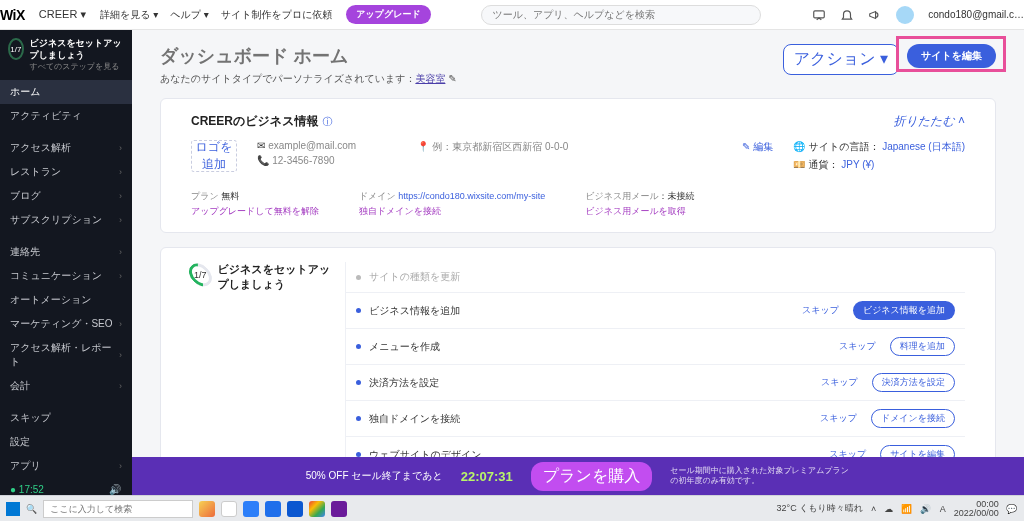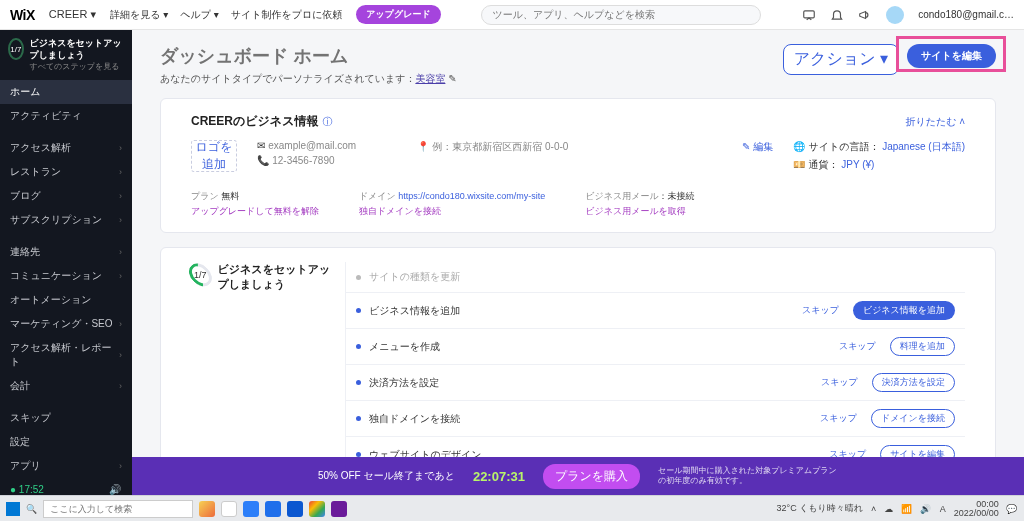--- a/index.html
+++ b/index.html
@@ -1,19 +1,19 @@
 <!DOCTYPE html>
 <html><head>
 <meta charset="utf-8">
 <style>
 * { margin: 0; padding: 0; box-sizing: border-box; font-family: Arial, "Helvetica Neue", sans-serif; }
 body { width: 1024px; height: 521px; overflow: hidden; background: #f0f0f0; font-size: 11px; color: #333; }
 
 
-.topbar { height: 30px; background: #fff; border-bottom: 1px solid #e5e5e5; display: flex; align-items: center; padding: 0 10px; gap: 14px; }
+.topbar { height: 30px; background: #fff; border-bottom: 1px solid #e5e5e5; display: flex; align-items: center; padding: 0 0; gap: 14px; }
 .topbar .logo { font-weight: 900; font-size: 14px; letter-spacing: -0.5px; color: #000; }
 .topbar .menu { display: flex; gap: 12px; font-size: 10px; color: #333; }
 .topbar .menu span { cursor: pointer; }
 .upgrade-pill { background: #a544dd; color: #fff; padding: 3px 10px; border-radius: 10px; font-size: 9px; font-weight: bold; }
 .searchbox { flex: 1; display: flex; justify-content: center; }
 .searchbox input { width: 280px; height: 20px; border: 1px solid #ddd; border-radius: 12px; background: #f7f8fa; padding: 0 10px; font-size: 10px; }
 .topbar .icons { display: flex; gap: 14px; align-items: center; }
 .topbar .icon { width: 14px; height: 14px; color: #555; }
 .avatar { width: 18px; height: 18px; border-radius: 50%; background: #a6d8f7; display: inline-block; }
 .user-email { font-size: 10px; color: #333; }
@@ -41,21 +41,21 @@
 .page-sub a { color: #4b3fa9; text-decoration: underline; }
 .head-actions { display: flex; gap: 8px; align-items: flex-start; position: relative; }
 .btn-outline { border: 1px solid #3a5fdd; color: #3a5fdd; background: #fff; padding: 4px 10px; border-radius: 8px; font-size: 16px; cursor: pointer; }
 .btn-primary { border: none; background: #3a5fdd; color: #fff; padding: 5px 14px; border-radius: 12px; font-size: 10px; cursor: pointer; font-weight: bold; }
 .highlight-box { position: absolute; top: -8px; right: -10px; width: 110px; height: 36px; border: 3px solid #e84f9a; pointer-events: none; }
 
 .card { background: #fff; border: 1px solid #e5e7ee; border-radius: 6px; padding: 14px 30px; margin-bottom: 14px; }
 .card-head { display: flex; justify-content: space-between; align-items: center; margin-bottom: 10px; }
 .card-title { font-size: 12px; font-weight: bold; color: #222; }
 .info-icon { color: #3a5fdd; font-size: 10px; margin-left: 4px; }
-.collapse-link { color: #3a5fdd; font-size: 10px; cursor: pointer; }
+.collapse-link { color: #3a5fdd; font-size: 12px; cursor: pointer; font-style: italic; }
 .biz-row { display: flex; gap: 20px; font-size: 10px; color: #333; flex-wrap: wrap; }
 .biz-col { display: flex; flex-direction: column; gap: 4px; min-width: 140px; }
 .logo-box { border: 1px dashed #c9cde0; width: 46px; height: 32px; display: flex; align-items: center; justify-content: center; color: #3a5fdd; font-size: 12px; text-align: center; border-radius: 3px; }
 .link-purple { color: #a33ac0; }
 .link-blue { color: #3a5fdd; }
 .muted { color: #888; }
 .biz-row2 { display: flex; gap: 40px; font-size: 9px; margin-top: 10px; padding-top: 8px; }
 .biz-row2 .pair { display: flex; flex-direction: column; gap: 2px; }
 
 
@@ -70,21 +70,21 @@
 .step-dot { width: 5px; height: 5px; border-radius: 50%; background: #3a5fdd; flex-shrink: 0; }
 .step-row.done .step-dot { background: #bbb; }
 .step-label { flex: 1; }
 .step-skip { color: #3a5fdd; font-size: 9px; margin-right: 6px; cursor: pointer; }
 .step-btn-fill { background: #3a5fdd; color: #fff; padding: 3px 10px; border-radius: 10px; font-size: 9px; border: none; cursor: pointer; }
 .step-btn-out { background: #fff; color: #3a5fdd; border: 1px solid #3a5fdd; padding: 2px 9px; border-radius: 10px; font-size: 9px; cursor: pointer; }
 
 
 .promo { position: absolute; left: 132px; right: 0; bottom: 26px; height: 38px; background: #5a2fb5; color: #fff; display: flex; align-items: center; justify-content: center; gap: 18px; font-size: 10px; transform: translateY(0); }
 .promo .countdown { color: #b9f56a; font-weight: bold; font-size: 13px; }
-.promo button { background: #c24df0; border: none; color: #fff; padding: 4px 12px; border-radius: 12px; font-size: 12px; cursor: pointer; }
+.promo button { background: #c24df0; border: none; color: #fff; padding: 4px 12px; border-radius: 12px; font-size: 16px; cursor: pointer; }
 .promo .fine { font-size: 8px; opacity: .8; max-width: 180px; line-height: 1.2; }
 
 
 .taskbar { position: absolute; left: 0; right: 0; bottom: 0; height: 26px; background: #e8eaed; border-top: 1px solid #cfd2d8; display: flex; align-items: center; padding: 0 6px; gap: 6px; font-size: 9px; }
 .taskbar .win { width: 14px; height: 14px; background: #0078d4; }
 .taskbar input { height: 18px; width: 150px; border: 1px solid #ccc; background: #fff; padding: 0 6px; font-size: 9px; }
 .taskbar .spacer { flex: 1; }
 .taskbar .tray { display: flex; gap: 8px; align-items: center; color: #444; }
 .task-icon { width: 16px; height: 16px; border-radius: 3px; display: inline-block; }
 

